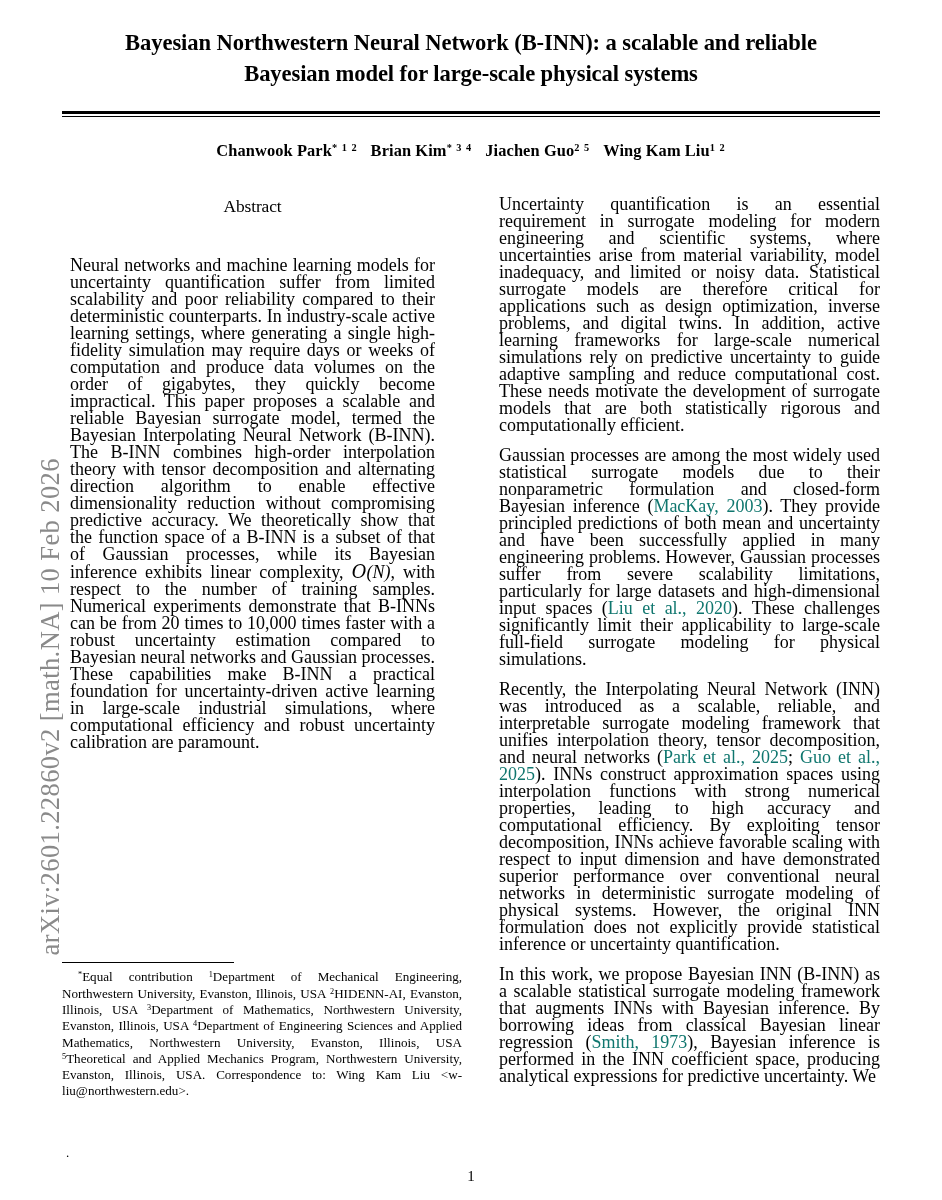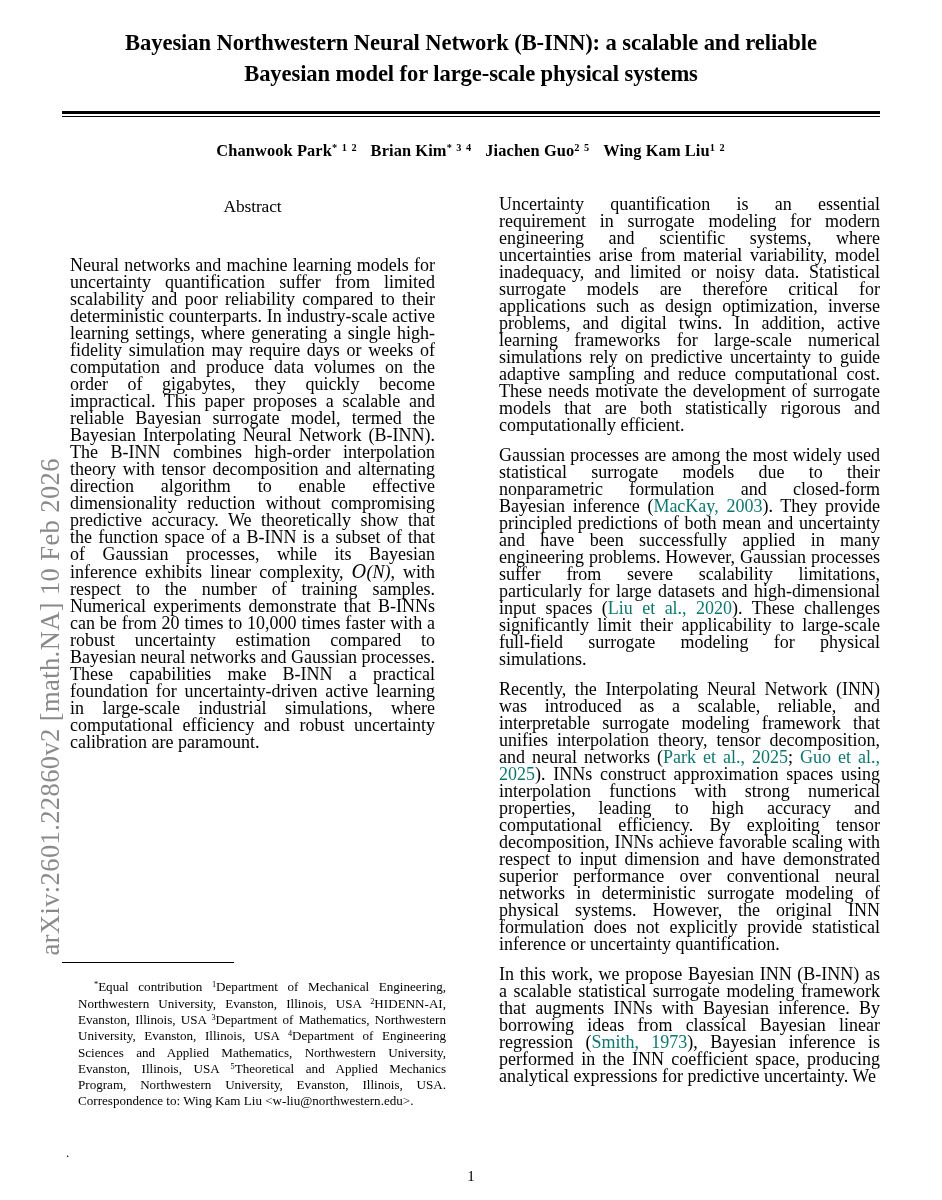--- a/index.html
+++ b/index.html
@@ -160,21 +160,21 @@
   #footnote-rule {
     width: 172px;
     height: 1.4px;
     background: #000;
     margin-bottom: 6px;
   }
   #footnote-text {
     font-size: 13.1px;
     line-height: 16.3px;
     text-align: justify;
-    margin: 16px;
+    margin: 0;
   }
   #footnote-text .indent {
     display: inline-block;
     width: 16px;
   }
   #trailing-dot {
     position: absolute;
     left: 4px;
     top: 1146px;
     font-size: 13px;

